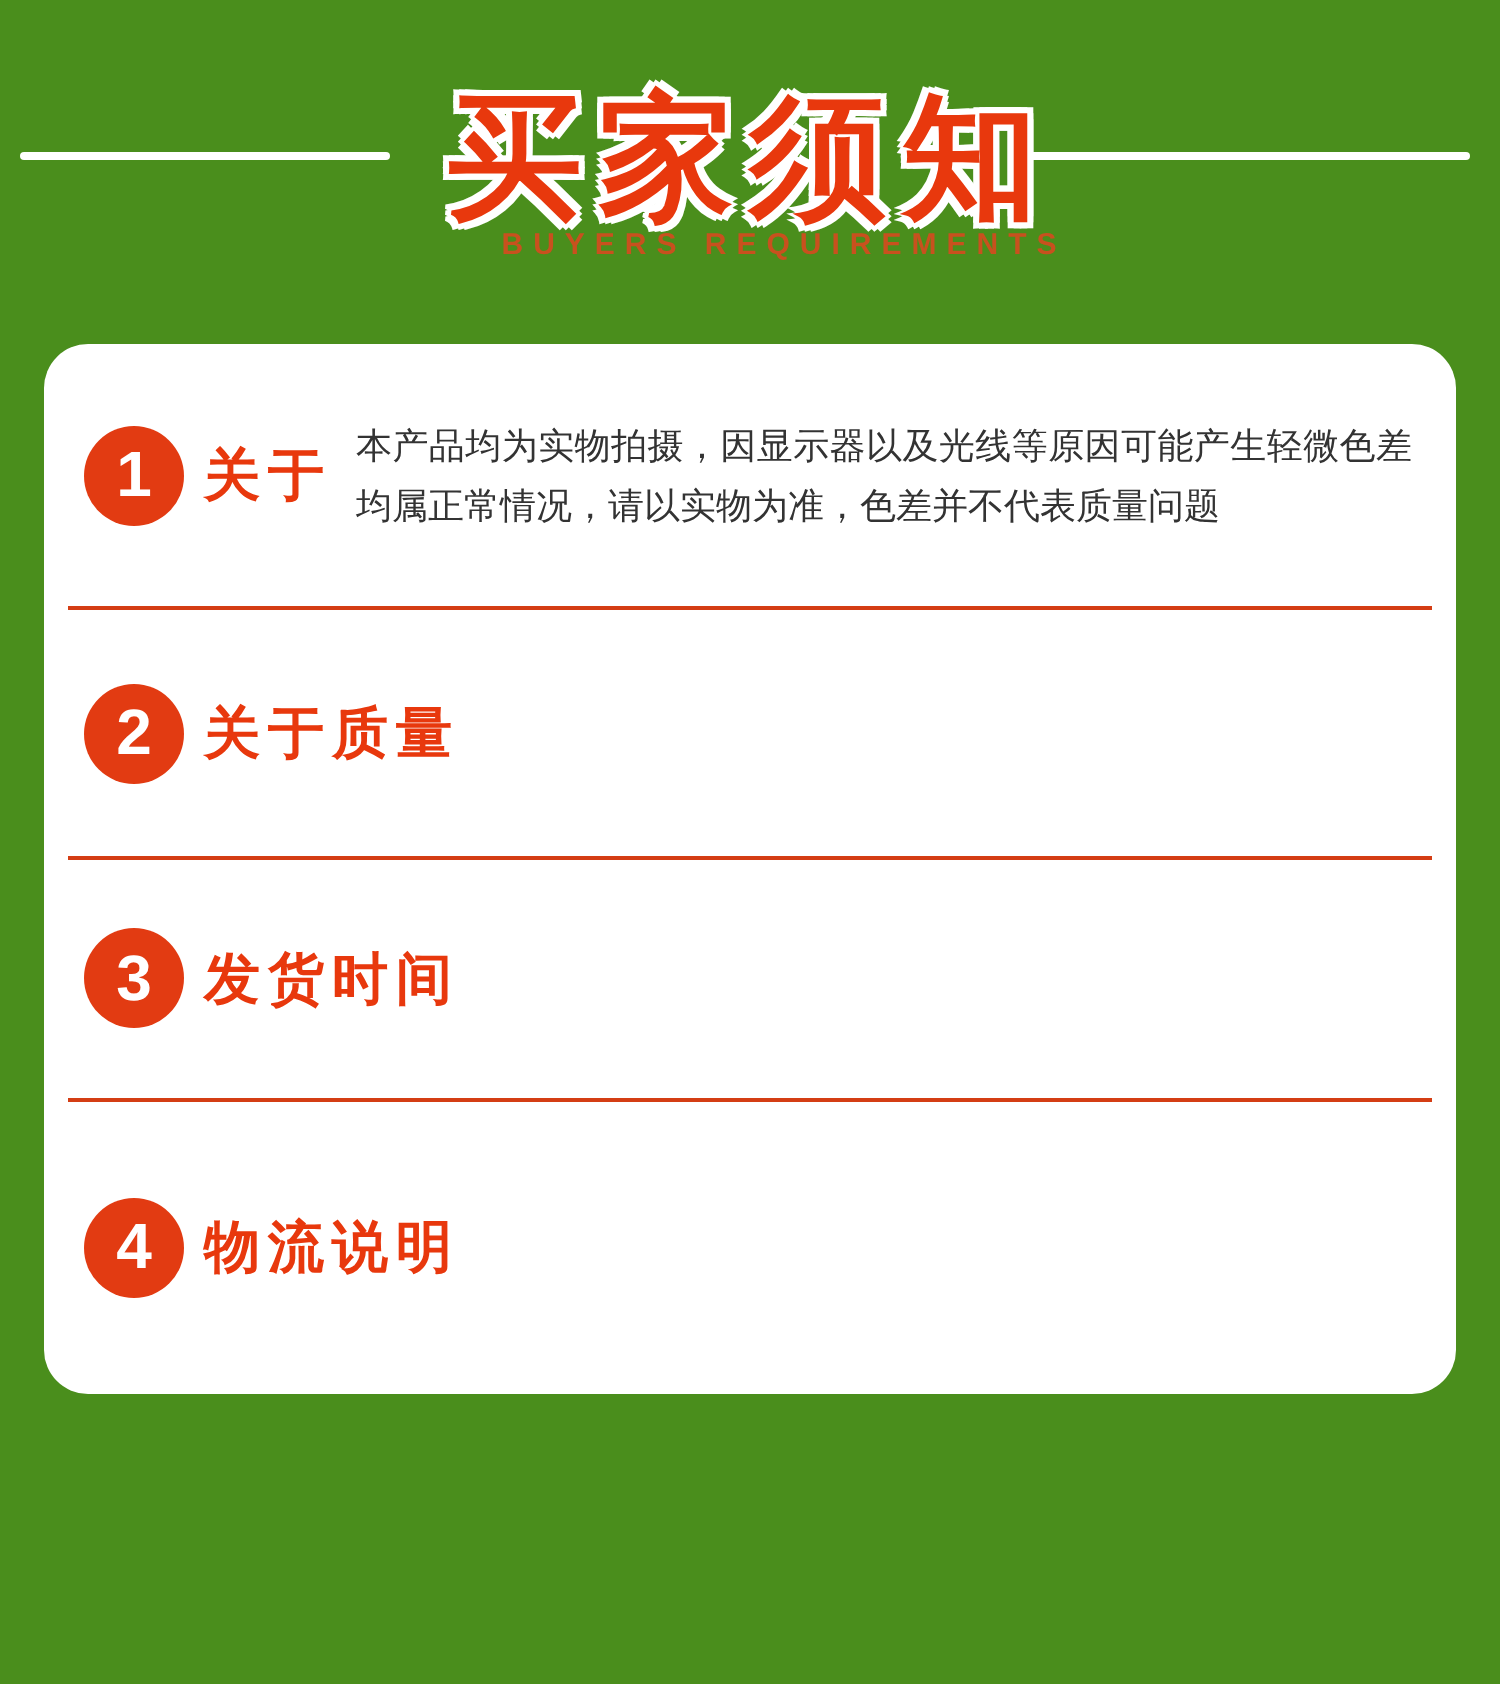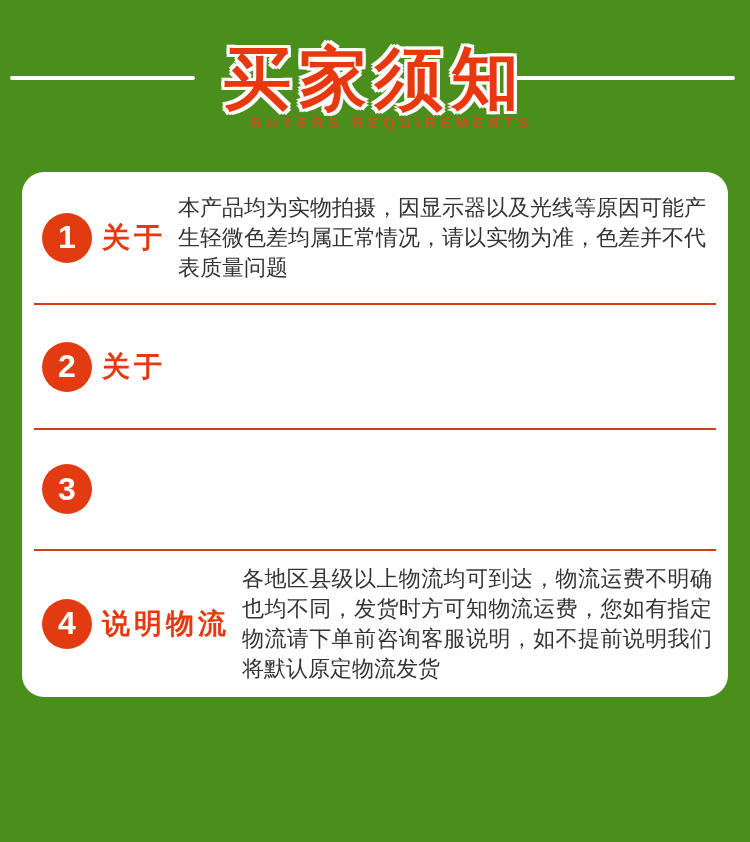--- a/index.html
+++ b/index.html
@@ -68,21 +68,21 @@
   }
   .row-title{
     flex:none;display:flex;flex-direction:row;
     margin:0 12px 0 10px;
     font-size:28px;font-weight:900;line-height:1.05;
     letter-spacing:4px;color:var(--accent-red);
     white-space:nowrap;
   }
   .row-body{
     flex:1;max-width:528px;margin:0;
-    font-size:22px;line-height:30px;
+    font-size:18px;line-height:30px;
     color:var(--body-text);
     text-align:justify;
   }
 </style>
 </head>
 <body>
 
 <div class="page">
 
   <header class="hero">
@@ -101,34 +101,38 @@
       </div>
       <p class="row-body">本产品均为实物拍摄，因显示器以及光线等原因可能产生轻微色差均属正常情况，请以实物为准，色差并不代表质量问题</p>
     </section>
 
     <hr class="divider">
 
     <section class="row row-2">
       <div class="num">2</div>
       <div class="row-title">
         <span>关于</span>
+        <span>质量</span>
       </div>
     </section>
 
     <hr class="divider">
 
     <section class="row row-3">
       <div class="num">3</div>
+      <div class="row-title">
+        <span>发货</span>
+        <span>时间</span>
+      </div>
     </section>
 
     <hr class="divider">
 
     <section class="row row-4">
       <div class="num">4</div>
       <div class="row-title">
+        <span>物流</span>
         <span>说明</span>
-        <span>物流</span>
       </div>
-      <p class="row-body">各地区县级以上物流均可到达，物流运费不明确也均不同，发货时方可知物流运费，您如有指定物流请下单前咨询客服说明，如不提前说明我们将默认原定物流发货</p>
     </section>
 
   </main>
 </div>
 
 </body></html>

